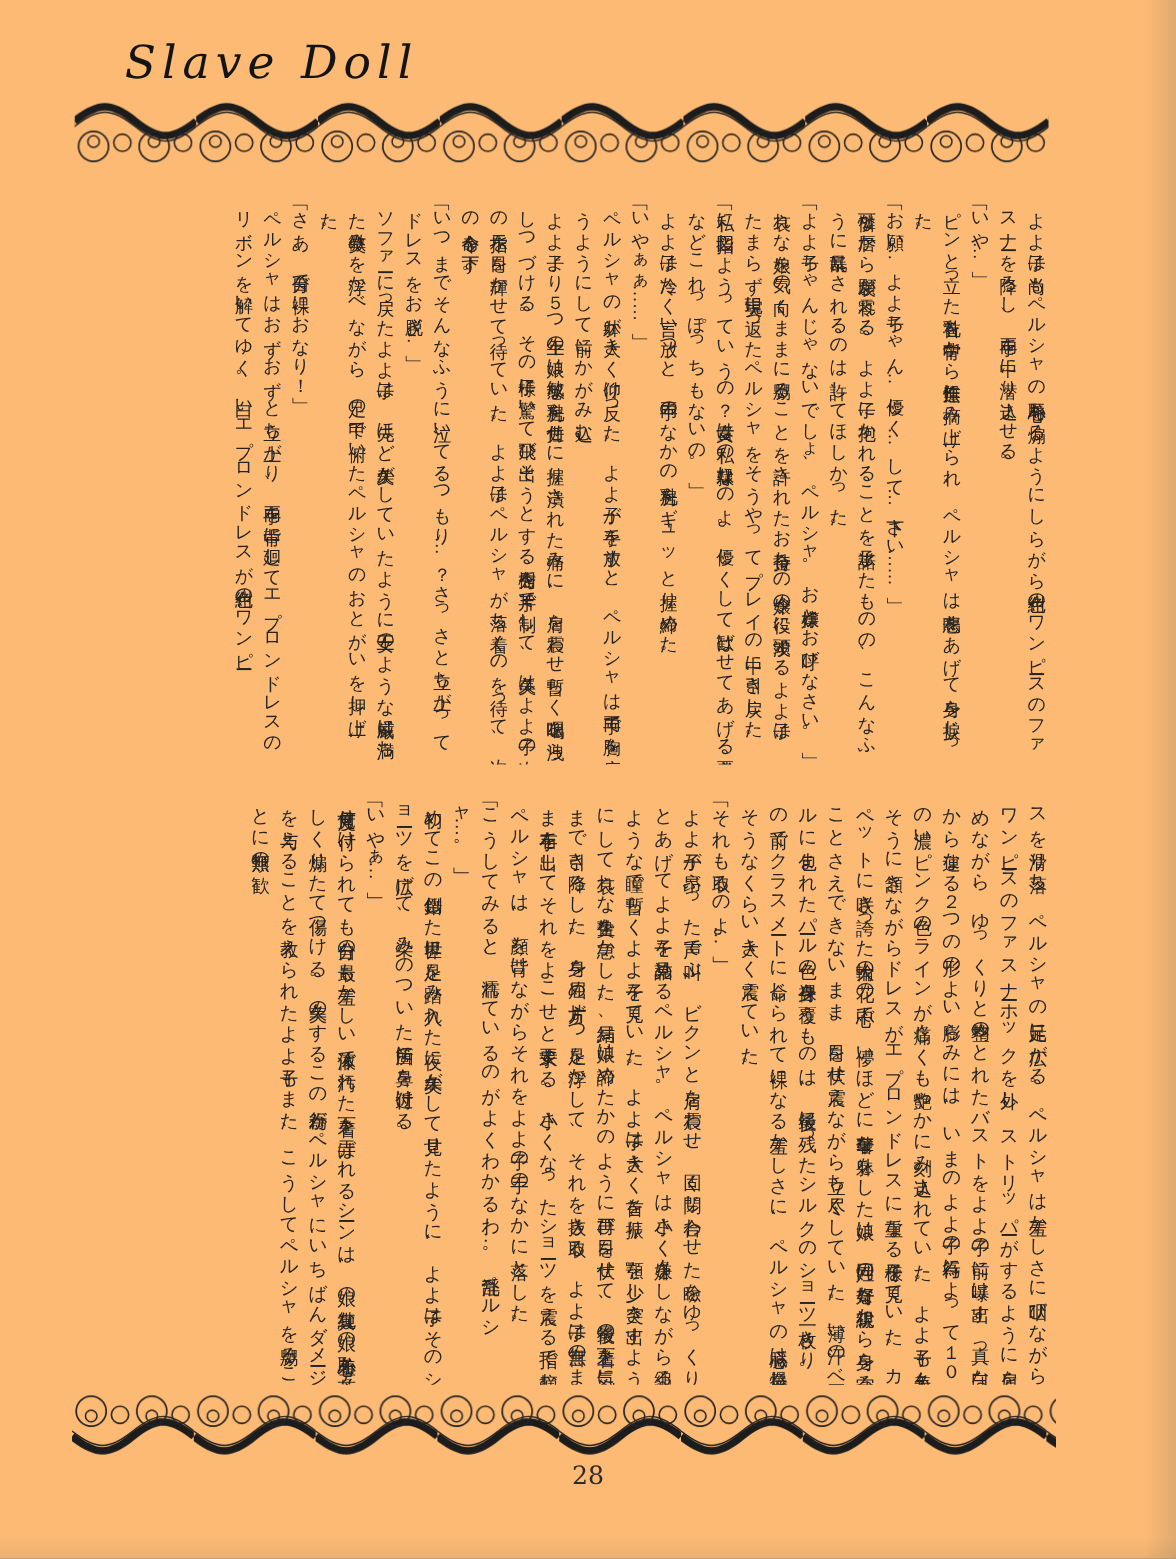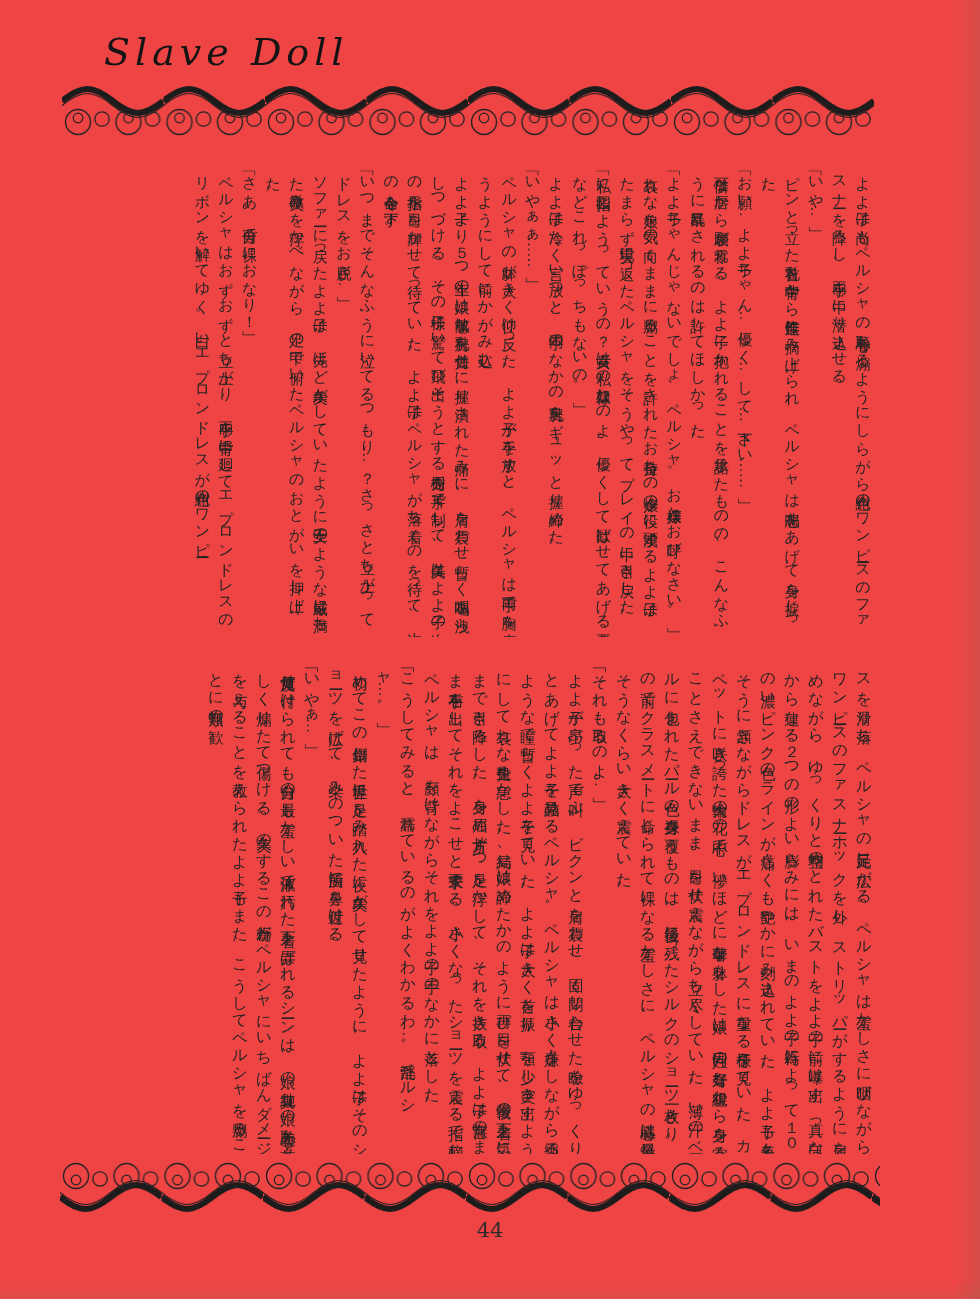--- a/index.html
+++ b/index.html
@@ -1,20 +1,20 @@
 <!DOCTYPE html>
 <html><head>
 <meta charset="utf-8">
 <style>
   html,body { margin:0; padding:0; background:#777; }
   .page {
     position:relative;
     width:980px; height:1299px;
     margin:0 auto;
-    background:#ef4444;
+    background:#fdba74;
     overflow:hidden;
     font-family:"Liberation Serif","DejaVu Serif",serif;
     color:#242424;
   }
   
   .edge-right {
     position:absolute; top:0; right:0; width:26px; height:100%;
     background:linear-gradient(to right, rgba(120,112,92,0) 0%, rgba(120,112,92,0.22) 100%);
     pointer-events:none;
   }
@@ -109,17 +109,17 @@
     <p>「いやぁ…」</p>
     <p>何度見せ付けられても自分の最も羞かしい液体で汚れた下着を弄ばれるシーンは、娘の純真な娘の羞恥心を荒々しく煽りたて傷つける。久美のするこの行為がペルシャにいちばんダメージを与えることを教えられたよよ子もまた、こうしてペルシャを嬲ることに無類の歓</p>
   </div>
 
   <svg class="flourish flourish-bottom" viewBox="0 0 820 58" preserveAspectRatio="none" aria-hidden="true">
     <g transform="translate(0,58) scale(1,-1)">
       <rect x="0" y="0" width="820" height="57" fill="url(#flo-tile)"></rect>
     </g>
   </svg>
 
-  <div class="pagenum">44</div>
+  <div class="pagenum">28</div>
 
   <div class="edge-right"></div>
   <div class="edge-bottom"></div>
 </div>
 
 </body></html>

